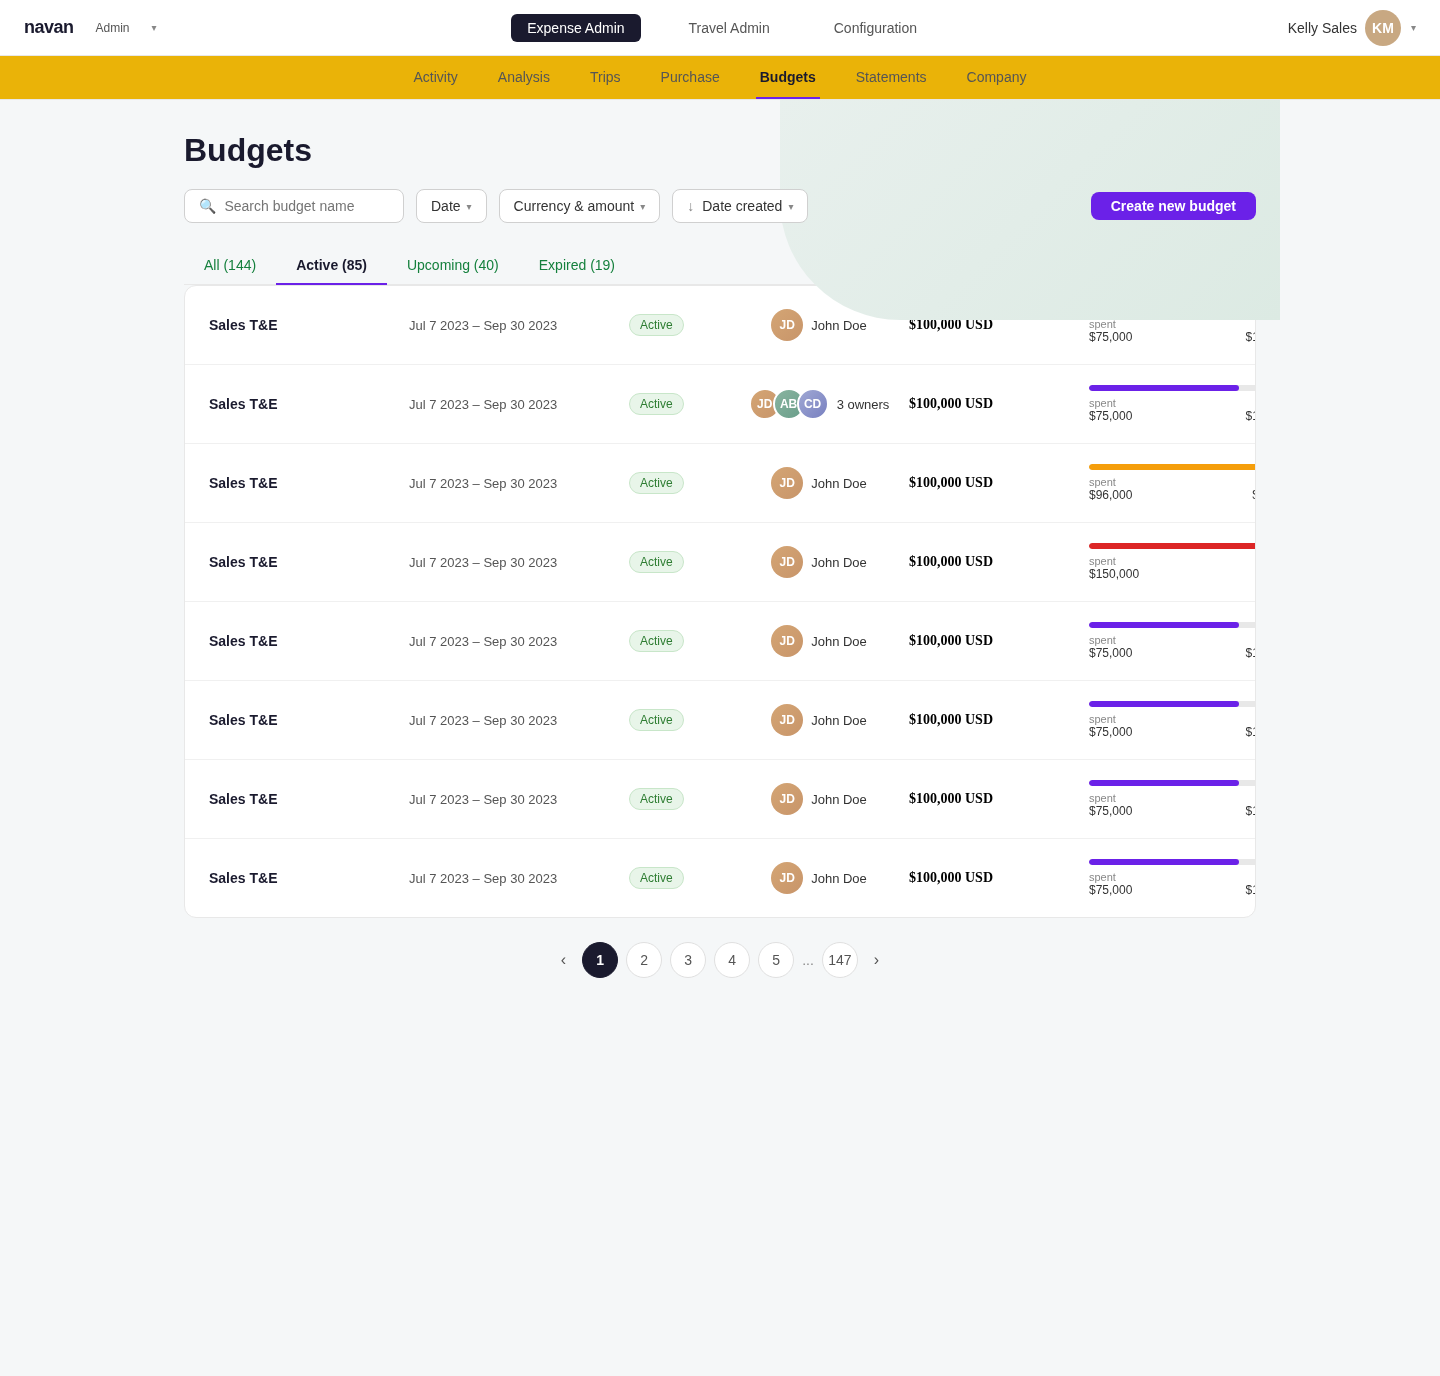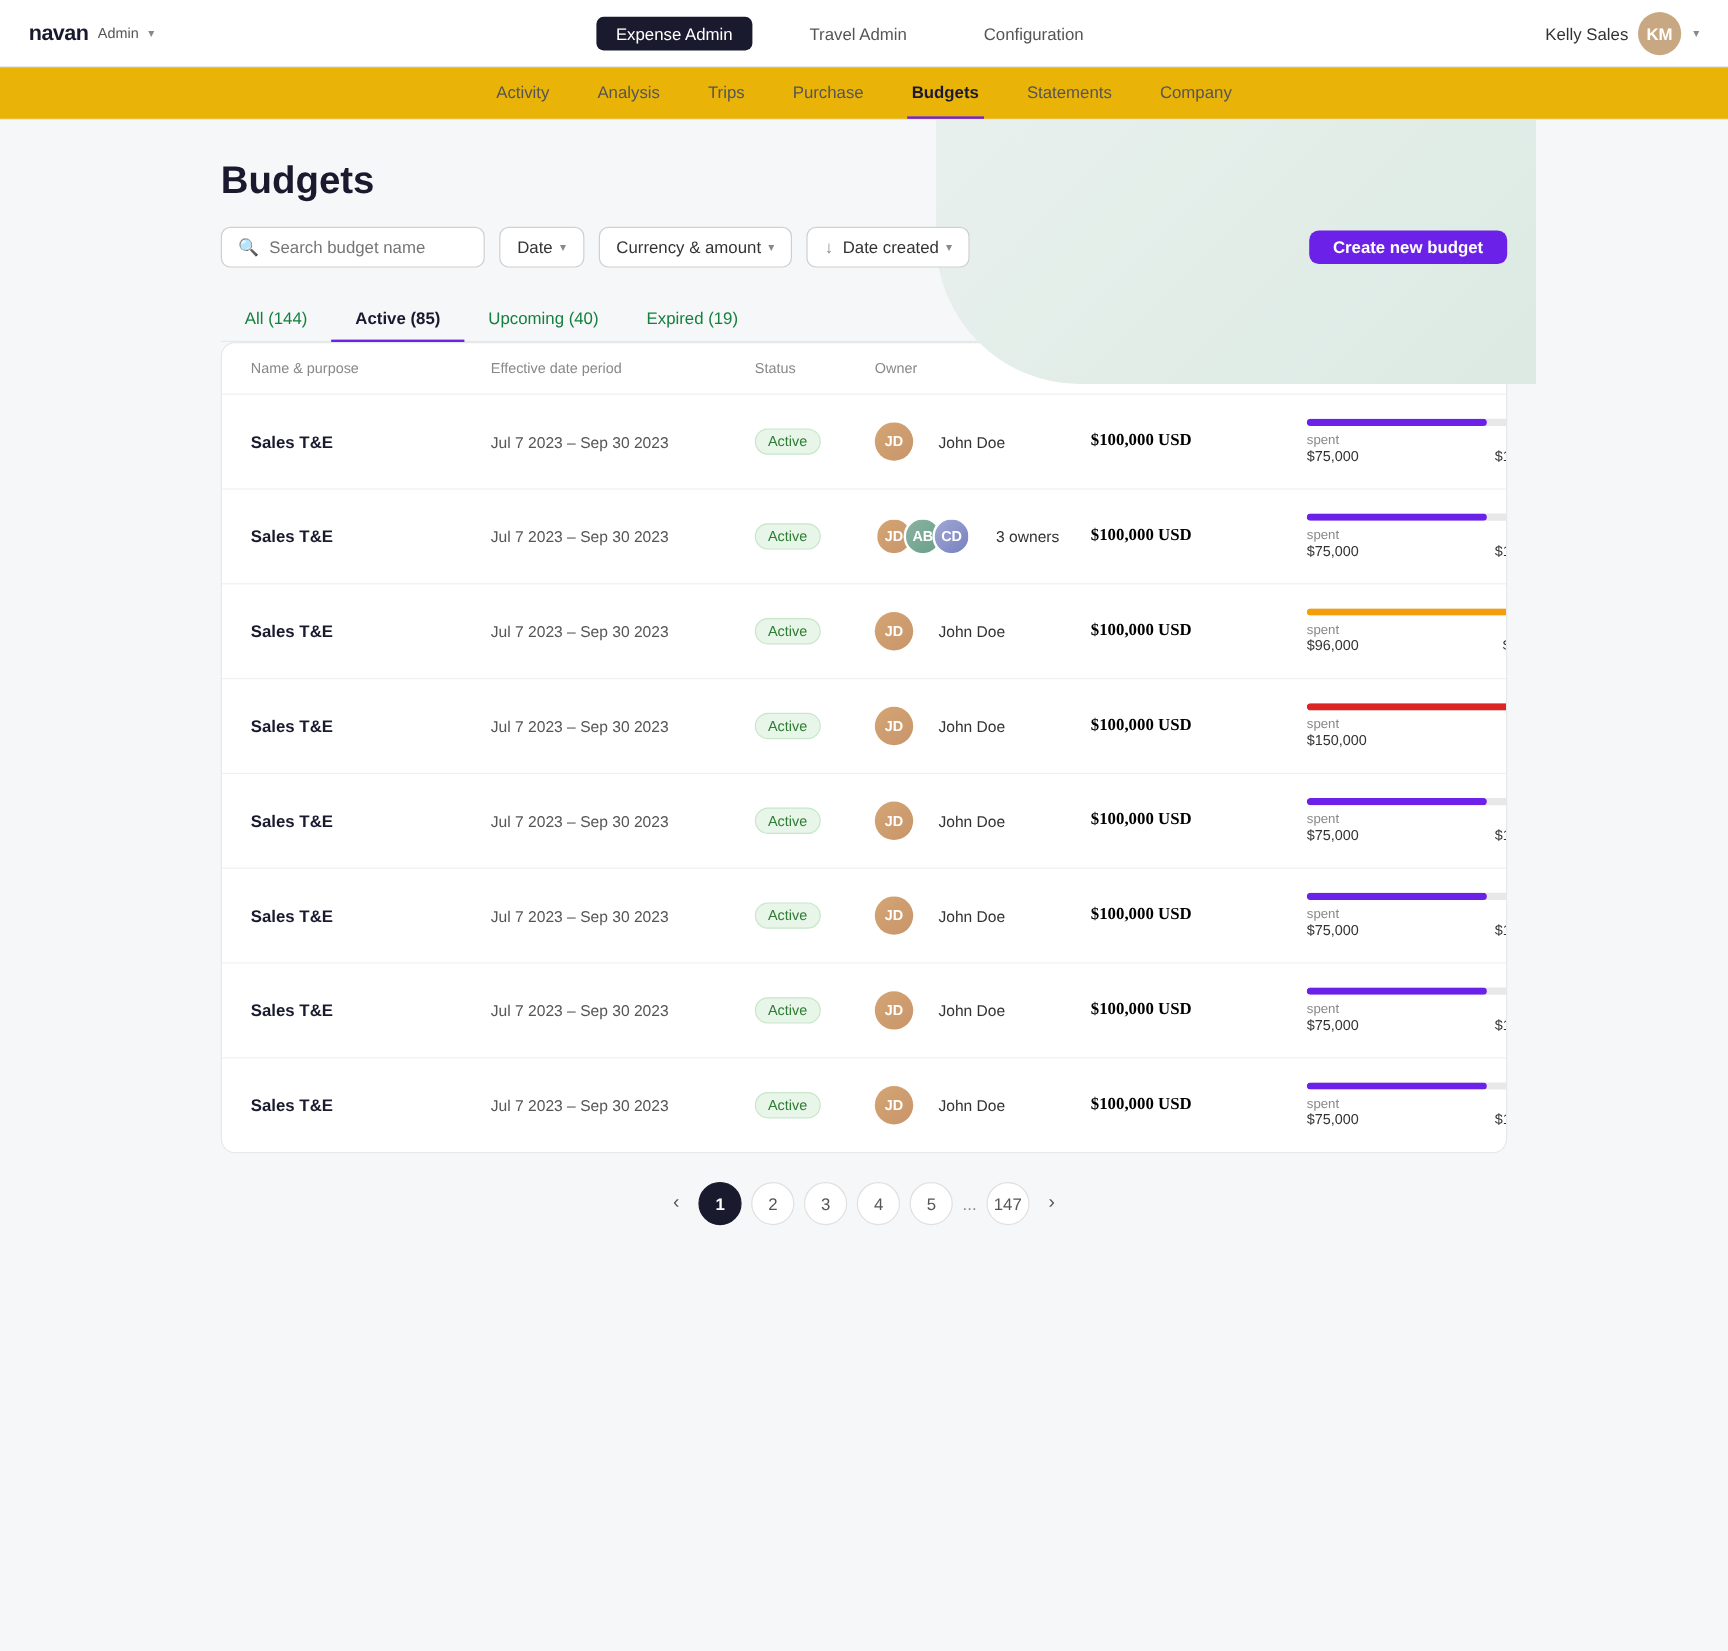--- a/index.html
+++ b/index.html
@@ -1,20 +1,20 @@
 <!DOCTYPE html>
 <html><head>
   <meta charset="utf-8">
   <style>
     * { box-sizing: border-box; margin: 0; padding: 0; }
     body { font-family: -apple-system, BlinkMacSystemFont, 'Segoe UI', sans-serif; background: #f5f7f8; color: #1a1a2e; font-size: 14px; }
 
     
     .top-nav { background: #fff; border-bottom: 1px solid #e8e8e8; padding: 0 24px; display: flex; align-items: center; height: 56px; justify-content: space-between; }
-    .logo-area { display: flex; align-items: center; gap: 6px; }
+    .logo-area { display: flex; align-items: center; gap: 20px; }
     .logo-text { font-weight: 700; font-size: 18px; letter-spacing: -0.5px; color: #1a1a2e; }
     .admin-pill { font-size: 12px; color: #555; margin-left: 2px; }
     .chevron-down { font-size: 10px; color: #888; margin-left: 2px; }
     .top-nav-center { display: flex; align-items: center; gap: 32px; }
     .nav-pill { padding: 6px 16px; border-radius: 6px; font-size: 14px; cursor: pointer; color: #555; background: transparent; border: none; }
     .nav-pill.active { background: #1a1a2e; color: #fff; font-weight: 500; }
     .user-area { display: flex; align-items: center; gap: 8px; }
     .user-name { font-size: 14px; color: #333; }
     .user-avatar { width: 36px; height: 36px; border-radius: 50%; background: #c8a882; overflow: hidden; display: flex; align-items: center; justify-content: center; font-weight: 600; color: #fff; font-size: 14px; }
 
@@ -51,21 +51,21 @@
     .table-header { display: grid; grid-template-columns: 200px 220px 100px 180px 180px 1fr 40px; padding: 14px 24px; border-bottom: 1px solid #f0f0f0; }
     .table-header-cell { font-size: 12px; color: #888; font-weight: 500; text-transform: none; }
     .table-row { display: grid; grid-template-columns: 200px 220px 100px 180px 180px 1fr 40px; padding: 20px 24px; border-bottom: 1px solid #f0f0f0; align-items: center; }
     .table-row:last-child { border-bottom: none; }
 
     .budget-name { font-weight: 700; font-size: 14px; color: #1a1a2e; }
     .date-range { font-size: 13px; color: #555; }
     .status-badge { display: inline-block; padding: 3px 10px; border-radius: 12px; font-size: 12px; font-weight: 500; }
     .status-active { background: #e8f5e9; color: #2e7d32; border: 1px solid #c8e6c9; }
 
-    .owner-cell { display: flex; align-items: center; gap: 21px; }
+    .owner-cell { display: flex; align-items: center; gap: 8px; justify-content: center; }
     .owner-avatar { width: 32px; height: 32px; border-radius: 50%; background: #c8a882; display: flex; align-items: center; justify-content: center; font-size: 12px; font-weight: 600; color: #fff; overflow: hidden; }
     .owner-avatars-stack { display: flex; }
     .owner-avatars-stack .owner-avatar { margin-left: -8px; border: 2px solid #fff; }
     .owner-avatars-stack .owner-avatar:first-child { margin-left: 0; }
     .owner-name { font-size: 13px; color: #333; }
 
     .budget-amount { font-size: 14px; font-weight: 600; color: #000000; font-family: Liberation Serif, serif; }
 
     .progress-cell { display: flex; flex-direction: column; gap: 6px; min-width: 200px; }
     .progress-bar-bg { height: 6px; background: #e8e8e8; border-radius: 3px; overflow: hidden; width: 100%; }
@@ -146,29 +146,20 @@
   </div>
 
   <div class="tabs-row">
     <span class="tab">All (144)</span>
     <span class="tab active">Active (85)</span>
     <span class="tab">Upcoming (40)</span>
     <span class="tab">Expired (19)</span>
   </div>
 
   <div class="table-container">
-    <div class="table-header">
-      <div class="table-header-cell">Name &amp; purpose</div>
-      <div class="table-header-cell">Effective date period</div>
-      <div class="table-header-cell">Status</div>
-      <div class="table-header-cell">Owner</div>
-      <div class="table-header-cell">Total budget amount</div>
-      <div class="table-header-cell"></div>
-      <div class="table-header-cell"></div>
-    </div>
 
     <div class="table-row">
       <div class="budget-name">Sales T&amp;E</div>
       <div class="date-range">Jul 7 2023 – Sep 30 2023</div>
       <div><span class="status-badge status-active">Active</span></div>
       <div class="owner-cell">
         <div class="owner-avatar" style="background: linear-gradient(135deg,#d4a574,#c8956a);">JD</div>
         <span class="owner-name">John Doe</span>
       </div>
       <div class="budget-amount">$100,000 USD</div>

